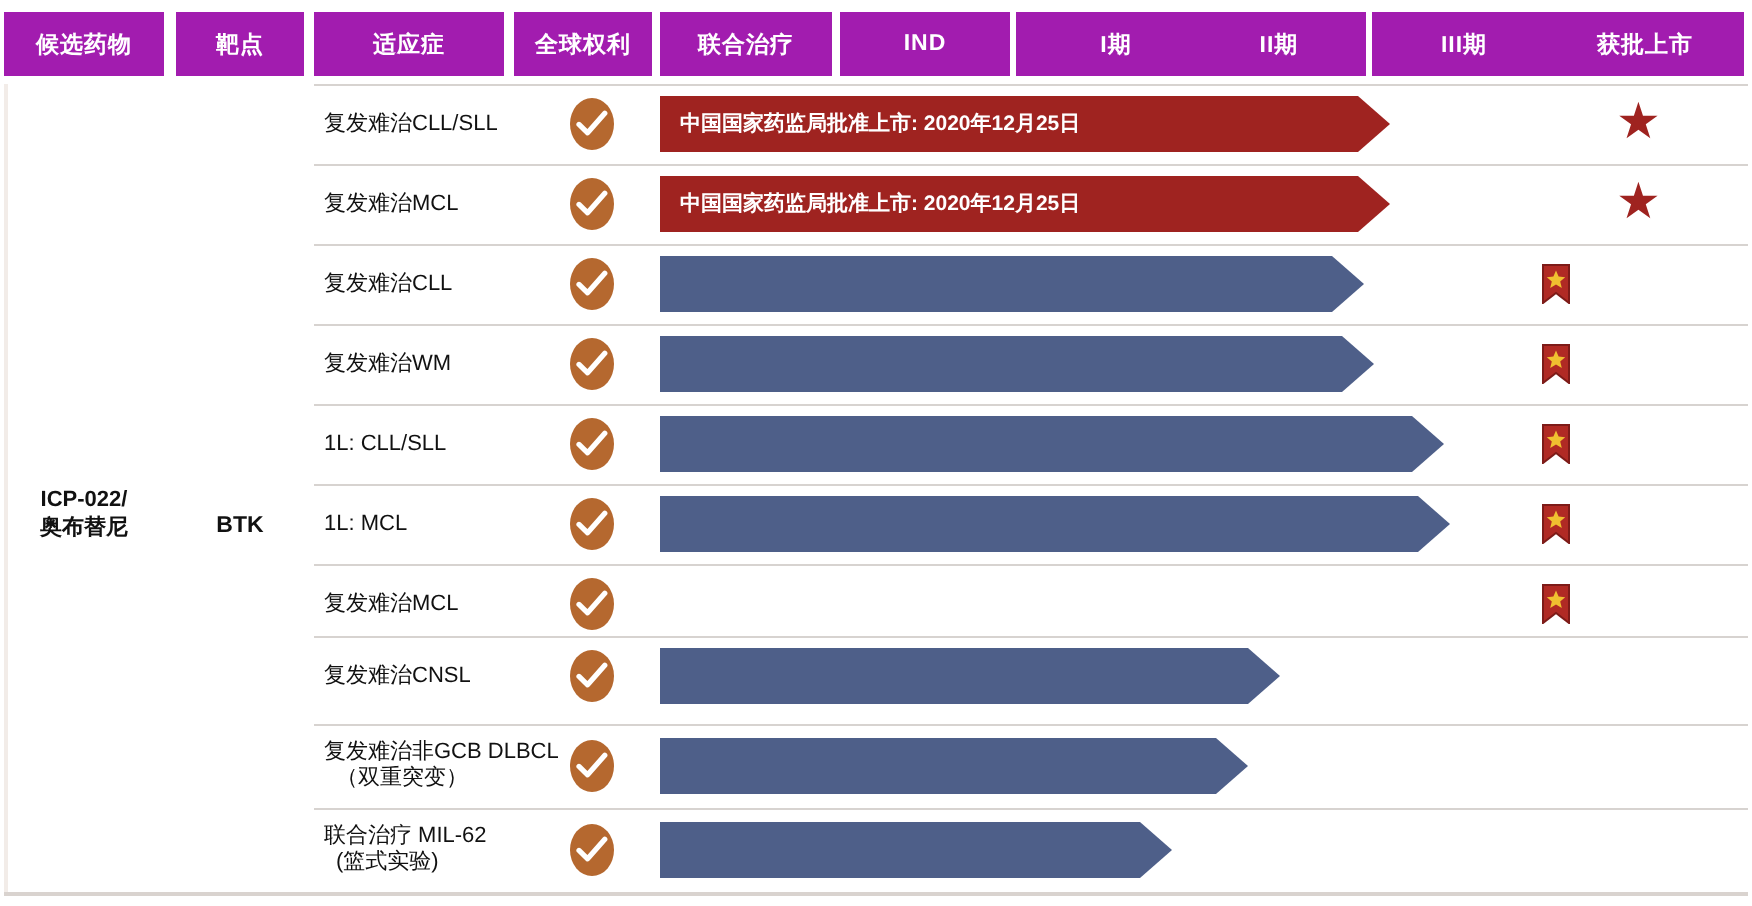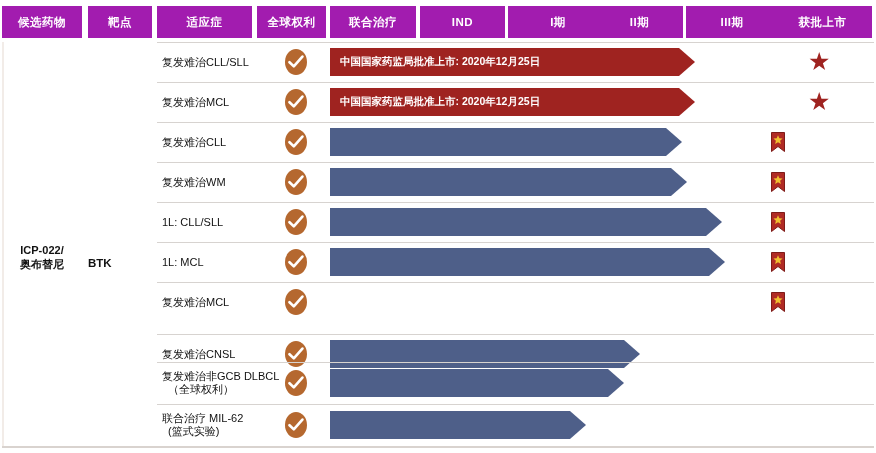--- a/index.html
+++ b/index.html
@@ -105,21 +105,21 @@
       <div class="hdr" style="left: 773px; width: 99px;">获批上市</div>
     </div>
 
   <div class="frame-left"></div>
   <div class="frame-bottom"></div>
 
   <div id="drug-name" style="position:absolute;left:2px;top:243px;width:80px;text-align:center;font-size:11px;font-weight:bold;color:#111;line-height:14px;">
     <span>ICP-022/</span><br>
     <span>奥布替尼</span>
   </div>
-  <div id="drug-target" style="position:absolute;left:88px;top:257px;width:64px;font-size:11.5px;font-weight:bold;color:#111;">
+  <div id="drug-target" style="position:absolute;left:88px;top:257px;width:64px;text-align:center;font-size:11.5px;font-weight:bold;color:#111;">
     <span>BTK</span>
   </div>
 
   <div id="rows">
       <div class="row" style="top: 42px; height: 40px;">
         <div class="rule"></div>
         <div class="ind-label" style="top: 14px;"><span>复发难治CLL/SLL</span></div>
         <div class="check" style="left: 128px; top: 7px;">
           <svg width="16" height="14" viewBox="0 0 16 14">
             <path d="M1.5 7.2 L5.8 11.4 L14.4 1.6" stroke="#ffffff" stroke-width="2.6" fill="none" stroke-linecap="round" stroke-linejoin="round"></path>
@@ -221,36 +221,36 @@
         <div class="check" style="left: 128px; top: 7px;">
           <svg width="16" height="14" viewBox="0 0 16 14">
             <path d="M1.5 7.2 L5.8 11.4 L14.4 1.6" stroke="#ffffff" stroke-width="2.6" fill="none" stroke-linecap="round" stroke-linejoin="round"></path>
           </svg>
         </div>
         <div class="ribbon" style="left: 614px; top: 10px;"><svg width="14" height="20" viewBox="0 0 14 20">
             <path d="M0.5 0.5 H13.5 V19.5 L7 14.5 L0.5 19.5 Z" fill="#b02a24" stroke="#7d1b18" stroke-width="1"></path>
             <polygon points="7,3.2 8.3,6.3 11.6,6.6 9.1,8.8 9.9,12 7,10.3 4.1,12 4.9,8.8 2.4,6.6 5.7,6.3" fill="#f0c030"></polygon>
           </svg></div>
       </div>
-      <div class="row" style="top: 334px; height: 40px;">
+      <div class="row" style="top: 318px; height: 40px;">
         <div class="rule"></div>
         <div class="ind-label" style="top: 14px;"><span>复发难治CNSL</span></div>
         <div class="check" style="left: 128px; top: 7px;">
           <svg width="16" height="14" viewBox="0 0 16 14">
             <path d="M1.5 7.2 L5.8 11.4 L14.4 1.6" stroke="#ffffff" stroke-width="2.6" fill="none" stroke-linecap="round" stroke-linejoin="round"></path>
           </svg>
         </div>
         <div class="bar bar-blue" style="left: 173px; width: 310px; top: 6px;">
           <div class="body" style="width: 294px;"></div>
           <div class="tip" style="left: 294px;"></div>
         </div>
       </div>
       <div class="row" style="top: 362px; height: 42px;">
         <div class="rule"></div>
-        <div class="ind-label" style="top: 8px;"><span>复发难治非GCB DLBCL</span><span class="sub" style="padding-left: 6px;">（全球权利）</span></div>
+        <div class="ind-label" style="top: 8px;"><span>复发难治非GCB DLBCL</span><span class="sub" style="padding-left: 6px;">（双重突变）</span></div>
         <div class="check" style="left: 128px; top: 8px;">
           <svg width="16" height="14" viewBox="0 0 16 14">
             <path d="M1.5 7.2 L5.8 11.4 L14.4 1.6" stroke="#ffffff" stroke-width="2.6" fill="none" stroke-linecap="round" stroke-linejoin="round"></path>
           </svg>
         </div>
         <div class="bar bar-blue" style="left: 173px; width: 294px; top: 7px;">
           <div class="body" style="width: 278px;"></div>
           <div class="tip" style="left: 278px;"></div>
         </div>
       </div>

